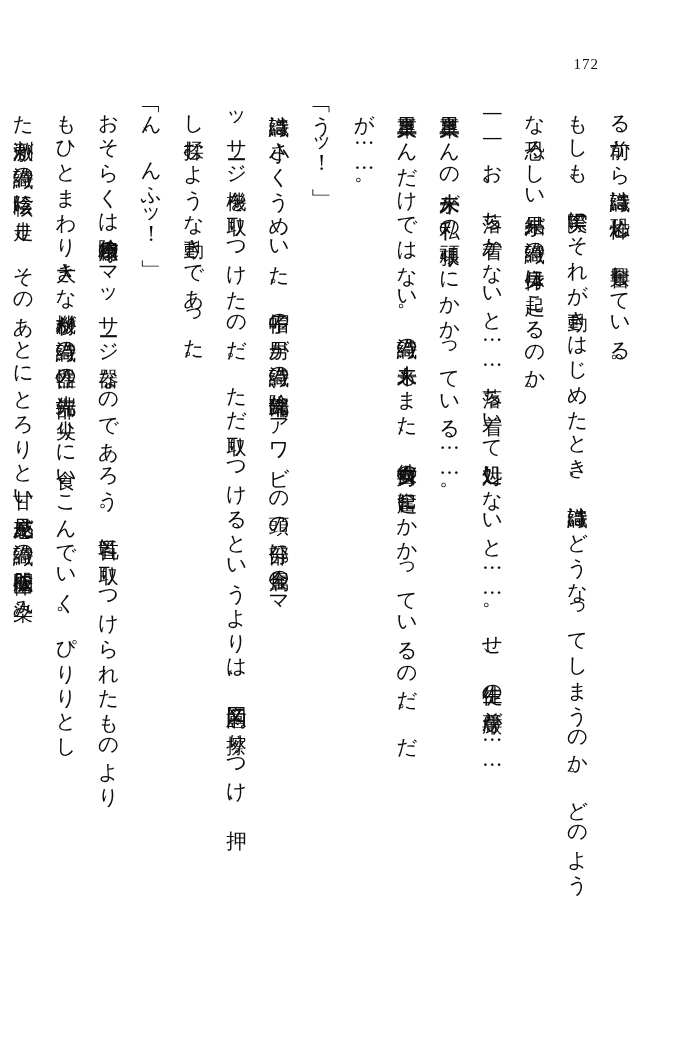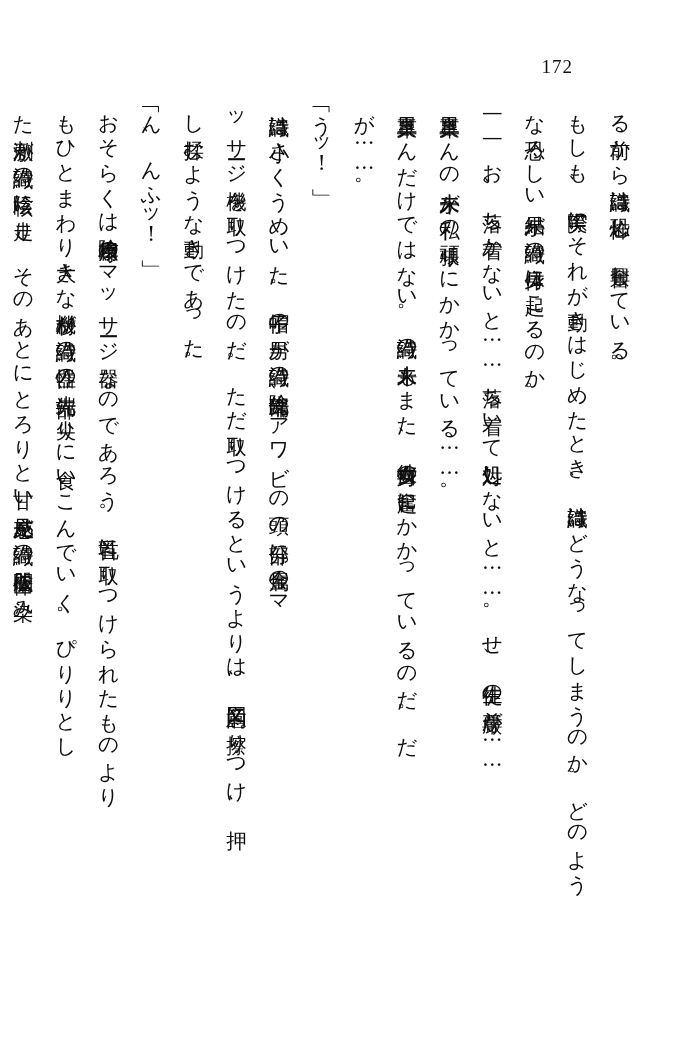--- a/index.html
+++ b/index.html
@@ -17,23 +17,23 @@
   #page {
     position: relative;
     width: 683px;
     height: 1050px;
     background: #ffffff;
   }
   
   #page-number {
     position: absolute;
     top: 56px;
-    right: 110px;
+    right: 84px;
     font-family: "Liberation Serif", serif;
-    font-size: 19px;
+    font-size: 15px;
     letter-spacing: 1px;
     color: #111111;
   }
   
   #body-text {
     position: absolute;
     top: 100px;
     right: 42px;
     height: 880px;
     width: 560px;

